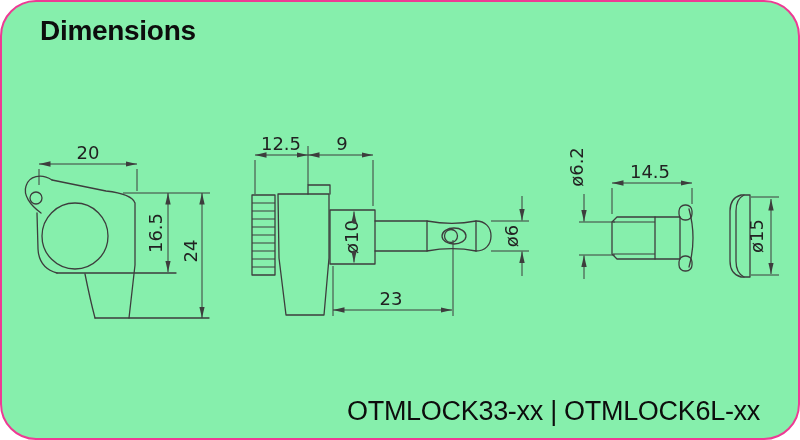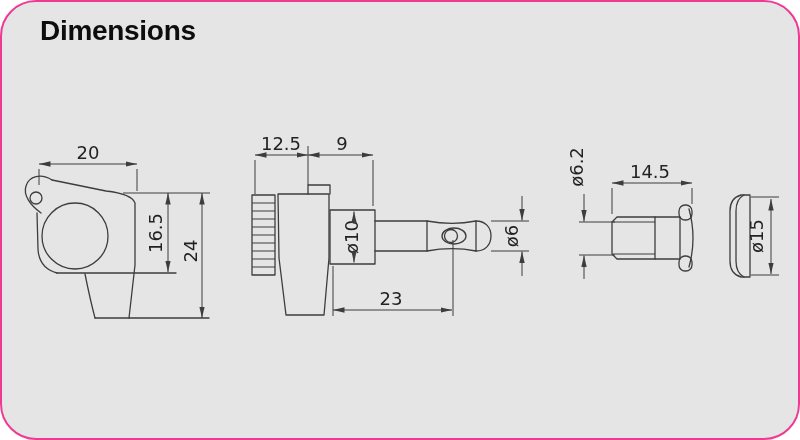--- a/index.html
+++ b/index.html
@@ -1,18 +1,18 @@
 <!DOCTYPE html>
 <html><head>
 <meta charset="utf-8">
 <style>
   html,body{margin:0;padding:0;background:#ffffff;}
   .card{
     position:relative;width:800px;height:440px;box-sizing:border-box;
-    border:2.5px solid #ee3a94;border-radius:36px;background:#e5e5e5;
+    border:2.5px solid #ee3a94;border-radius:36px;background:#86efac;
     overflow:hidden;font-family:"Liberation Sans",sans-serif;color:#0d0d0d;
   }
   .hdr{position:absolute;top:13px;left:38px;right:42px;display:flex;justify-content:space-between;align-items:baseline;}
   .hdr .t{font-size:28px;font-weight:bold;letter-spacing:-0.3px;}
   .ftr{position:absolute;bottom:11px;right:38px;font-size:27px;letter-spacing:-0.3px;}
   svg.draw{position:absolute;left:0;top:0;}
   .out{fill:none;stroke:#3d3d3d;stroke-width:1.3;stroke-linejoin:round;stroke-linecap:round;}
   .thin{fill:none;stroke:#3d3d3d;stroke-width:1;stroke-linejoin:round;}
   .dim{fill:none;stroke:#3d3d3d;stroke-width:1;}
   .lbl{font-family:"DejaVu Sans",sans-serif;font-size:18px;fill:#222222;}
@@ -109,14 +109,17 @@
 
     <g>
       <path class="out" d="M748,193 L739,193 Q728,196 728,209 L728,259 Q728,272 739,275 L748,275 Z"></path>
       <path class="out" d="M742,193 Q734,197 734,209 L734,259 Q734,271 742,275"></path>
       <text class="lbl" x="761" y="234" text-anchor="middle" transform="rotate(-90 761 234)">ø15</text>
       <line class="dim" x1="769" y1="197" x2="769" y2="272" marker-start="url(#arr)" marker-end="url(#arr)"></line>
       <path class="dim" d="M749,195 H777 M749,273 H777"></path>
     </g>
   </svg>
 
+  <div class="ftr">
+    <span>OTMLOCK33-xx | OTMLOCK6L-xx</span>
+  </div>
 
 </div>
 
 </body></html>

